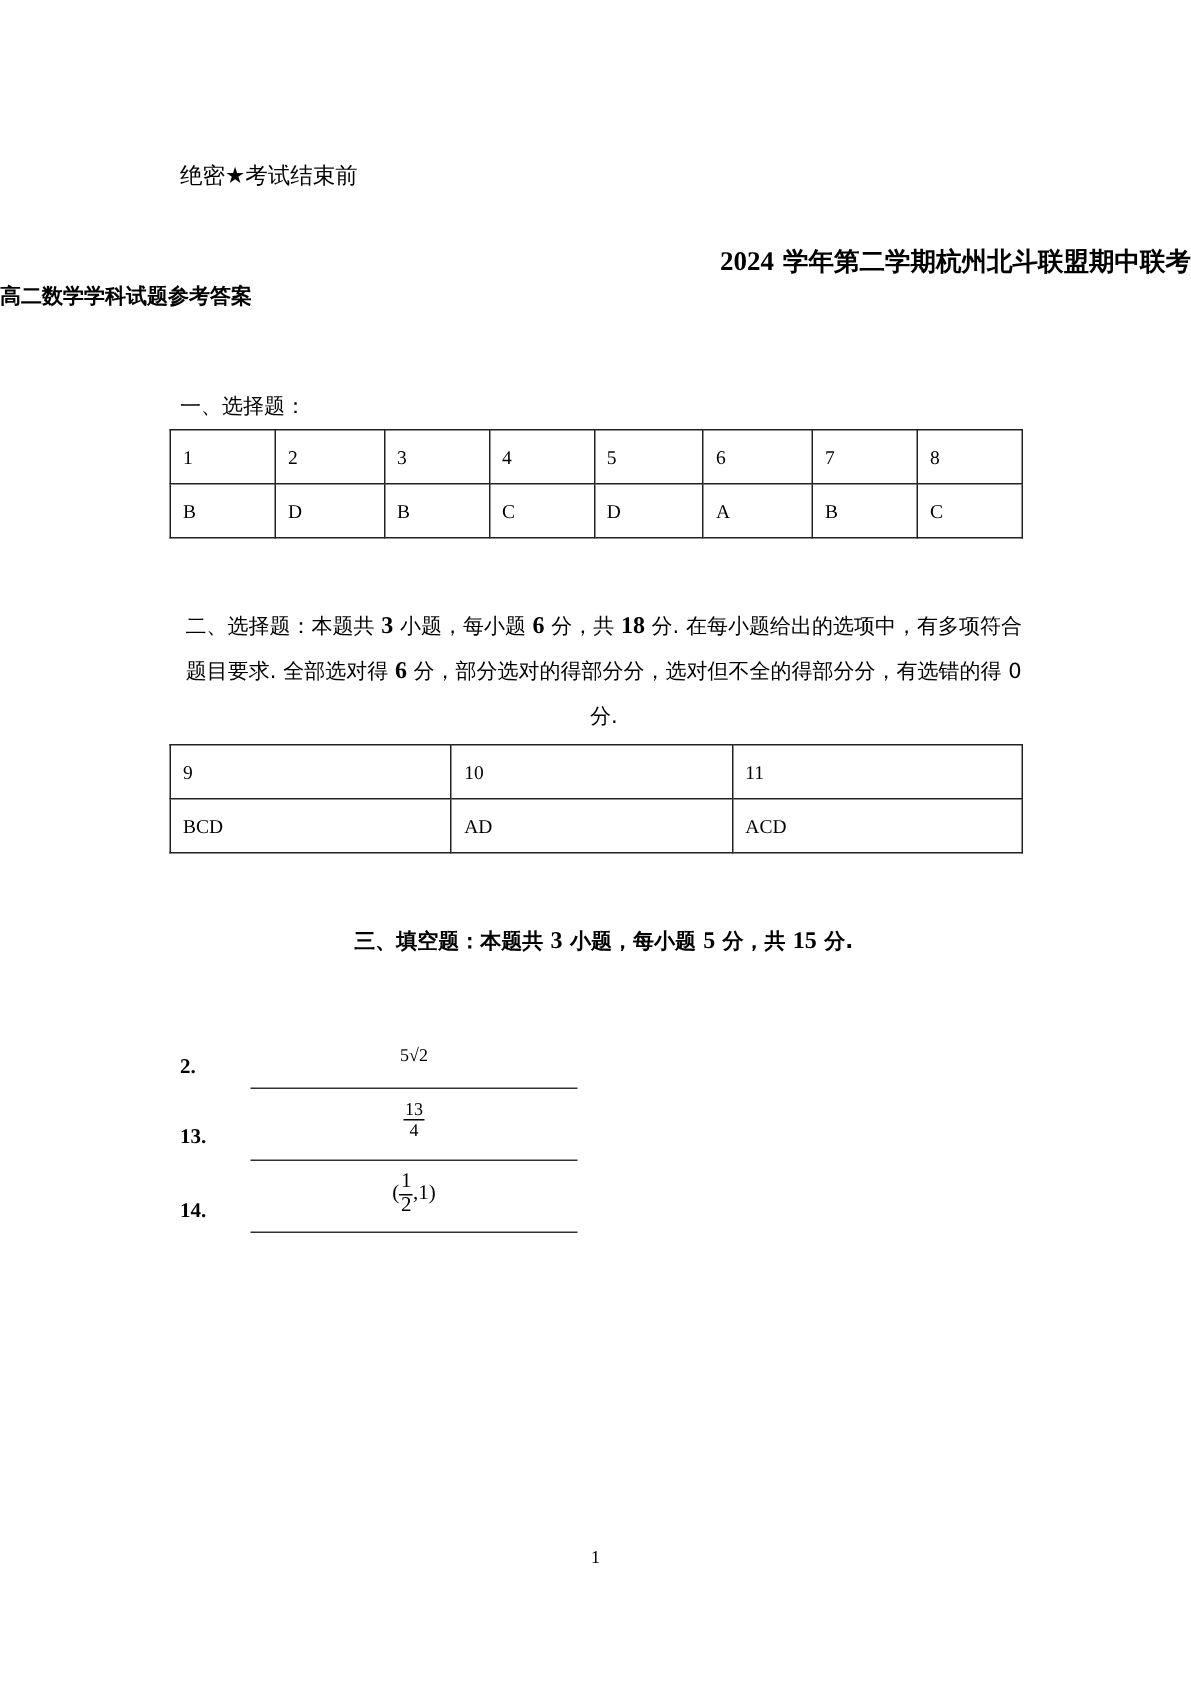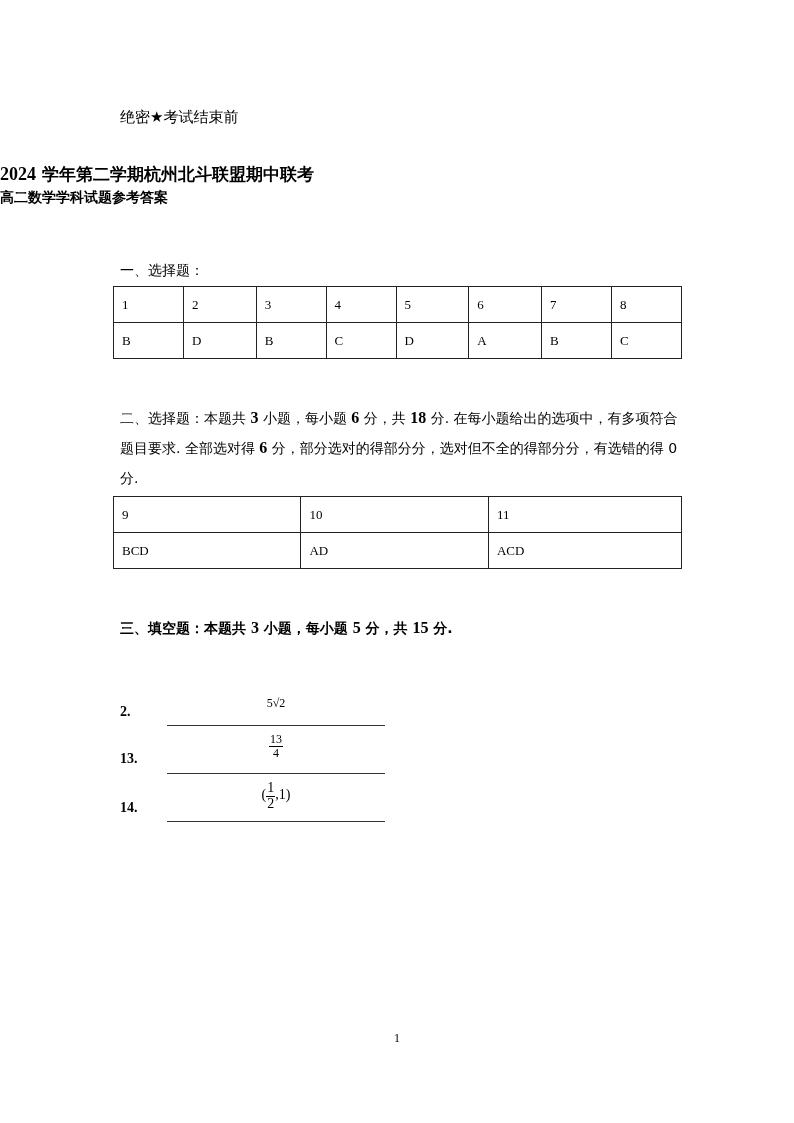--- a/index.html
+++ b/index.html
@@ -1,20 +1,20 @@
 <!DOCTYPE html>
 <html><head>
 <meta charset="utf-8">
 <style>
   html, body { margin:0; padding:0; background:#fff; }
   body { width:794px; height:1123px; position:relative; overflow:hidden;
          font-family:"DejaVu Serif","Liberation Serif",serif; color:#000; }
-  .abs { position:absolute; }
+  .abs { position:absolute;text-align:center; }
   .secret { left:120px; top:108px; font-size:15px; font-family:"DejaVu Sans","Liberation Sans",sans-serif; font-weight:normal; }
-  .title1 { left:0; width:794px; top:163px; text-align:left; font-size:17px; font-weight:bold; font-family:"DejaVu Sans","Liberation Sans",sans-serif; }
+  .title1 { left:0; width:794px; top:163px; text-align:right; font-size:17px; font-weight:bold; font-family:"DejaVu Sans","Liberation Sans",sans-serif; }
   .title1 .num { font-family:"Liberation Serif",serif; font-weight:bold; font-size:18px; }
   .title2 { left:0; width:794px; top:189px; text-align:left; font-size:14px; font-weight:bold; font-family:"DejaVu Sans","Liberation Sans",sans-serif; }
   .sec-head { left:120px; font-size:14px; font-family:"DejaVu Sans","Liberation Sans",sans-serif; }
   table.ans { position:absolute; border-collapse:collapse; font-family:"Liberation Serif",serif; font-size:13px; }
   table.ans td { border:1.3px solid #222; height:35px; padding:0 0 0 8px; vertical-align:middle; }
   .para { left:120px; width:565px; font-size:14px; line-height:30px; font-family:"DejaVu Sans","Liberation Sans",sans-serif; }
   .para b { font-family:"Liberation Serif",serif; font-size:16px; }
   .fill-label { left:120px; font-family:"Liberation Serif",serif; font-weight:bold; font-size:14px; }
   .fill-line { left:167px; width:218px; border-top:1.5px solid #333; height:0; }
   .fill-ans { left:167px; width:218px; text-align:center; font-family:"Liberation Serif",serif; font-size:12px; }

